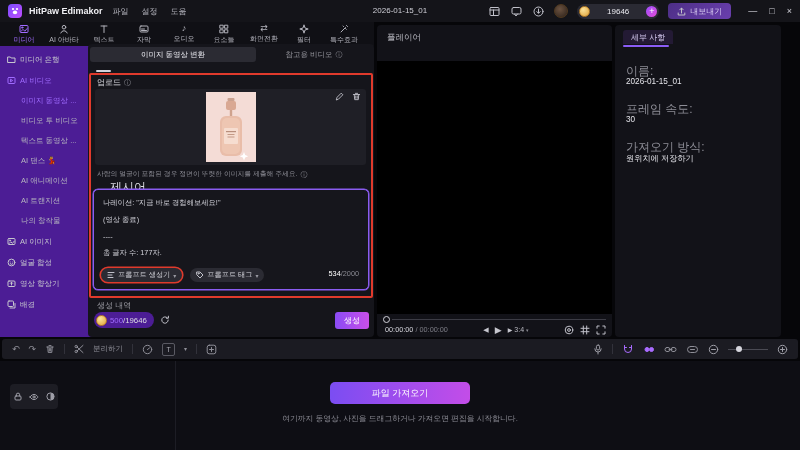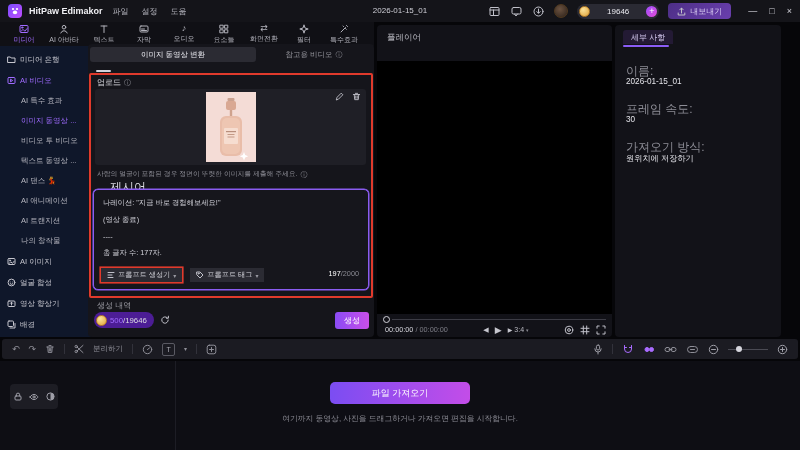--- a/index.html
+++ b/index.html
@@ -26,21 +26,21 @@
 
   
   .ribbon{position:absolute;left:0;top:22px;width:374px;height:24px;background:#101015;display:flex;align-items:flex-start;padding:2px 4px 0;box-sizing:border-box}
   .rtab{width:40px;display:flex;flex-direction:column;align-items:center;gap:1px;color:#b2b2bb}
   .rtab .rlab{font-size:7px;white-space:nowrap}
   .rtab.active{color:#a06bff}
   .rtab svg *{stroke:currentColor}
   .rglyph{font-size:9px;line-height:9px;height:9px}
 
   
-  .sidebar{position:absolute;left:0;top:46px;width:106px;height:291px;background:#0f172a;padding-top:3px;box-sizing:border-box}
+  .sidebar{position:absolute;left:0;top:46px;width:106px;height:291px;background:#4c1d95;padding-top:3px;box-sizing:border-box}
   .sgroup{display:flex;align-items:center;gap:4px;height:21px;padding:0 7px;font-size:7.5px;color:#c6c6ce;white-space:nowrap}
   .sgroup svg *{stroke:currentColor}
   .sgroup .caret{margin-left:auto;font-size:6px;color:#87878f}
   .sgroup.active{color:#a06bff}
   .schild{height:20px;display:flex;align-items:center;padding-left:21px;font-size:7.5px;color:#b6b6bf;white-space:nowrap}
   .schild.active{color:#9f6bff}
 
   
   .center{position:absolute;left:88px;top:44px;width:286px;height:293px;background:#15151b;border-radius:4px}
   .ctabs{position:absolute;left:2px;right:2px;top:3px;height:15px;display:flex;align-items:center}
@@ -51,21 +51,21 @@
   .anno-main{position:absolute;left:1px;top:29px;width:280px;height:221px;border:2px solid #e03a2c;border-radius:2px;pointer-events:none;z-index:5}
   .upload-label{position:absolute;left:9px;top:33px;display:flex;align-items:center;gap:3px;font-size:8px;color:#dcdce2}
   .upload-box{position:absolute;left:7px;top:45px;width:271px;height:76px;background:#1f1f26;border-radius:3px}
   .product{position:absolute;left:50%;top:3px;transform:translateX(-50%)}
   .edit-icons{position:absolute;right:5px;top:3px;display:flex;gap:8px}
   .upload-hint{position:absolute;left:9px;top:125px;display:flex;align-items:center;gap:3px;font-size:6.8px;color:#8f8f98;white-space:nowrap}
   .prompt-label{position:absolute;left:22px;top:135px;font-size:12px;color:#dcdce2}
   .prompt-box{position:absolute;left:5px;top:145px;width:274px;height:99px;background:#16161c;border:1px solid #8a5cf0;box-shadow:0 0 0 .5px #8a5cf0;border-radius:5px}
   .pline{position:absolute;left:9px;font-size:7.3px;color:#d2d2da;white-space:nowrap}
   .prompt-actions{position:absolute;left:7px;bottom:7px;display:flex;gap:8px;align-items:center}
-  .pa-btn{display:flex;align-items:center;gap:3px;height:14px;padding:0 6px;background:#2b2b33;border-radius:0;font-size:7.2px;color:#d8d8df}
+  .pa-btn{display:flex;align-items:center;gap:3px;height:14px;padding:0 6px;background:#2b2b33;border-radius:7px;font-size:7.2px;color:#d8d8df}
   .pa-btn .caret{font-size:6px;color:#9a9aa2}
   .pa-red{box-shadow:0 0 0 1.6px #e03a2c}
   .char-count{position:absolute;right:9px;bottom:11px;font-size:7.3px;color:#fff}
   .char-count .max{color:#8a8a92}
   .history-label{position:absolute;left:9px;top:256px;font-size:8px;color:#9b9ba3}
   .credits-row{position:absolute;left:6px;right:5px;top:267px;height:18px;display:flex;align-items:center;gap:6px}
   .credit-pill{display:flex;align-items:center;gap:3px;background:#4c1d95;border-radius:9px;height:16px;padding:0 7px 0 2px;font-size:7.8px}
   .cost{color:#a06bff}.total{color:#dcdce2}
   .generate-btn{margin-left:auto;width:34px;height:17px;border-radius:3px;background:linear-gradient(90deg,#8a4bf5,#c94fe8);display:flex;align-items:center;justify-content:center;font-size:8px;color:#fff}
 
@@ -234,23 +234,20 @@
       <span class="caret">▾</span>
     </div>
     <div class="sgroup active">
       <svg width="9" height="9" viewBox="0 0 9 9" class="ic">
           <rect x="1" y="1.5" width="7" height="6" rx="1"></rect>
           <path d="M3.8 3.4l1.8 1.1-1.8 1.1z"></path>
         </svg>
       <span>AI 비디오</span>
       <span class="caret">▴</span>
     </div>
-    <div class="schild">
-        <span>AI 특수 효과</span>
-      </div>
     <div class="schild active">
         <span>이미지 동영상 ...</span>
       </div>
     <div class="schild">
         <span>비디오 투 비디오</span>
       </div>
     <div class="schild">
         <span>텍스트 동영상 ...</span>
       </div>
     <div class="schild">
@@ -364,21 +361,21 @@
         </div>
         <div class="pa-btn">
           <svg width="8" height="8" viewBox="0 0 8 8" class="ic">
               <path d="M1 1h3l3 3-3 3-3-3z"></path>
               <circle cx="2.6" cy="2.6" r=".5"></circle>
             </svg>
           <span>프롬프트 태그</span>
           <span class="caret">▾</span>
         </div>
       </div>
-      <div class="char-count"><span>197</span><span class="max">/2000</span></div>
+      <div class="char-count"><span>534</span><span class="max">/2000</span></div>
     </div>
 
     <div class="anno-main"></div>
 
     <div class="history-label">생성 내역</div>
 
     <div class="credits-row">
       <div class="credit-pill">
         <span class="coin"></span>
         <span><span class="cost">500</span><span class="total">/19646</span></span>

